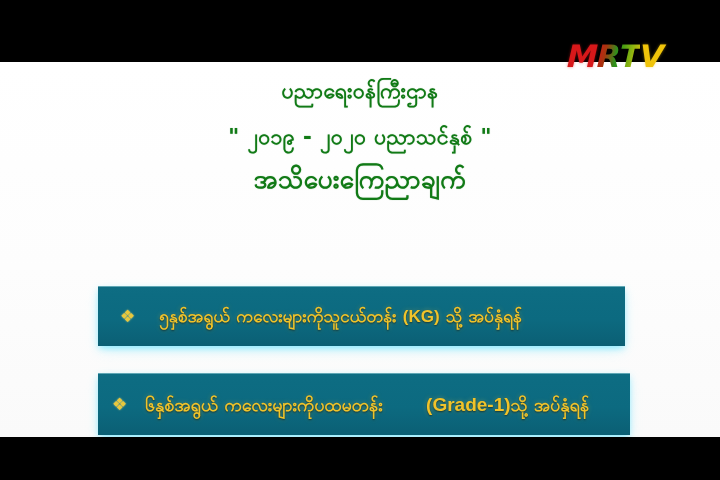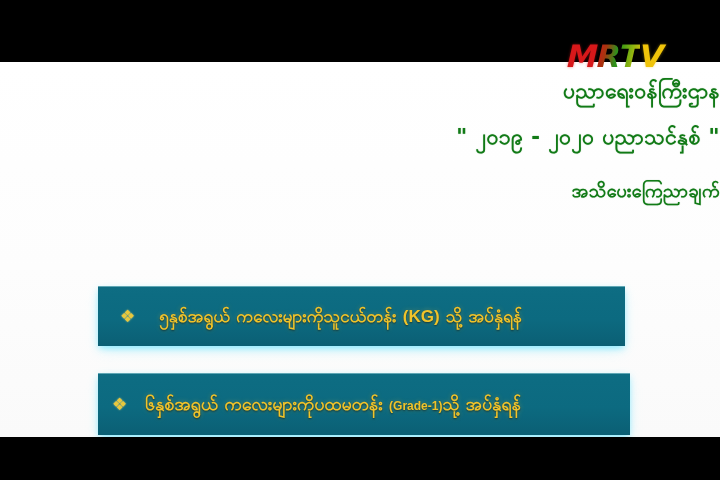--- a/index.html
+++ b/index.html
@@ -76,33 +76,33 @@
     color: transparent;
   }
   .lg-v { color: #f0c40a; text-shadow: 0 0 3px rgba(240,196,10,.5); }
 
   
   #heading {
     position: absolute;
     left: 0;
     top: 14px;
     width: 720px;
-    text-align: right;
+    text-align: center;
     color: #0f7a15;
   }
   .hline {
     display: block;
     color: #117a16;
     font-weight: 700;
     white-space: nowrap;
     text-shadow: 0 0 1px rgba(17,122,22,.45);
   }
   .hline-1 { font-size: 21px; line-height: 30px; letter-spacing: .5px; }
   .hline-2 { font-size: 21px; line-height: 30px; margin-top: 16px; letter-spacing: .5px; }
-  .hline-3 { font-size: 18px; line-height: 30px; margin-top: 24px; letter-spacing: .5px; }
+  .hline-3 { font-size: 26px; line-height: 30px; margin-top: 12px; letter-spacing: .5px; }
 
   
   .tealbox {
     position: absolute;
     box-sizing: border-box;
     background: linear-gradient(180deg, #0e6d83 0%, #0d6c82 12%, #0c6a80 55%, #0b5f74 100%);
     border-top: 1px solid #5fa7b5;
     box-shadow: 0 3px 7px -1px rgba(120,230,255,.85),
                 0 6px 14px -4px rgba(150,240,255,.45);
     display: flex;
@@ -135,21 +135,21 @@
     letter-spacing: .2px;
   }
   #box2 .boxtext { padding-left: 18px; font-size: 17.5px; }
 
   .lat {
     font-family: Liberation Sans, sans-serif;
     font-weight: 800;
     font-size: 17px;
     letter-spacing: 0;
   }
-  #box2 .lat { font-size: 12px; }
+  #box2 .lat { font-size: 19px; margin-left: 37px; }
 </style>
 </head>
 <body>
 
 <div id="screen">
 
   <div id="slide">
 
     <div id="heading">
       <span class="hline hline-1">ပညာရေးဝန်ကြီးဌာန</span>

